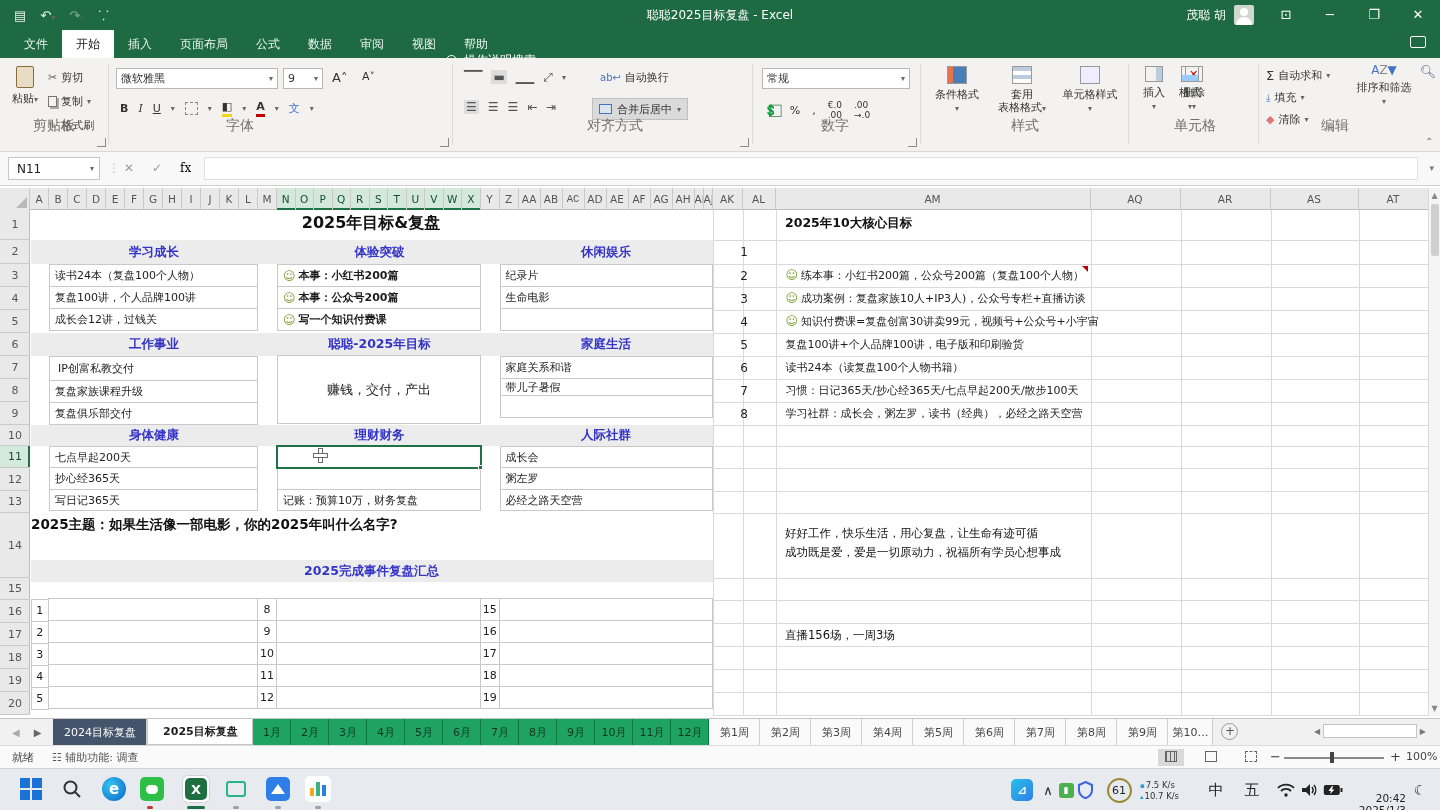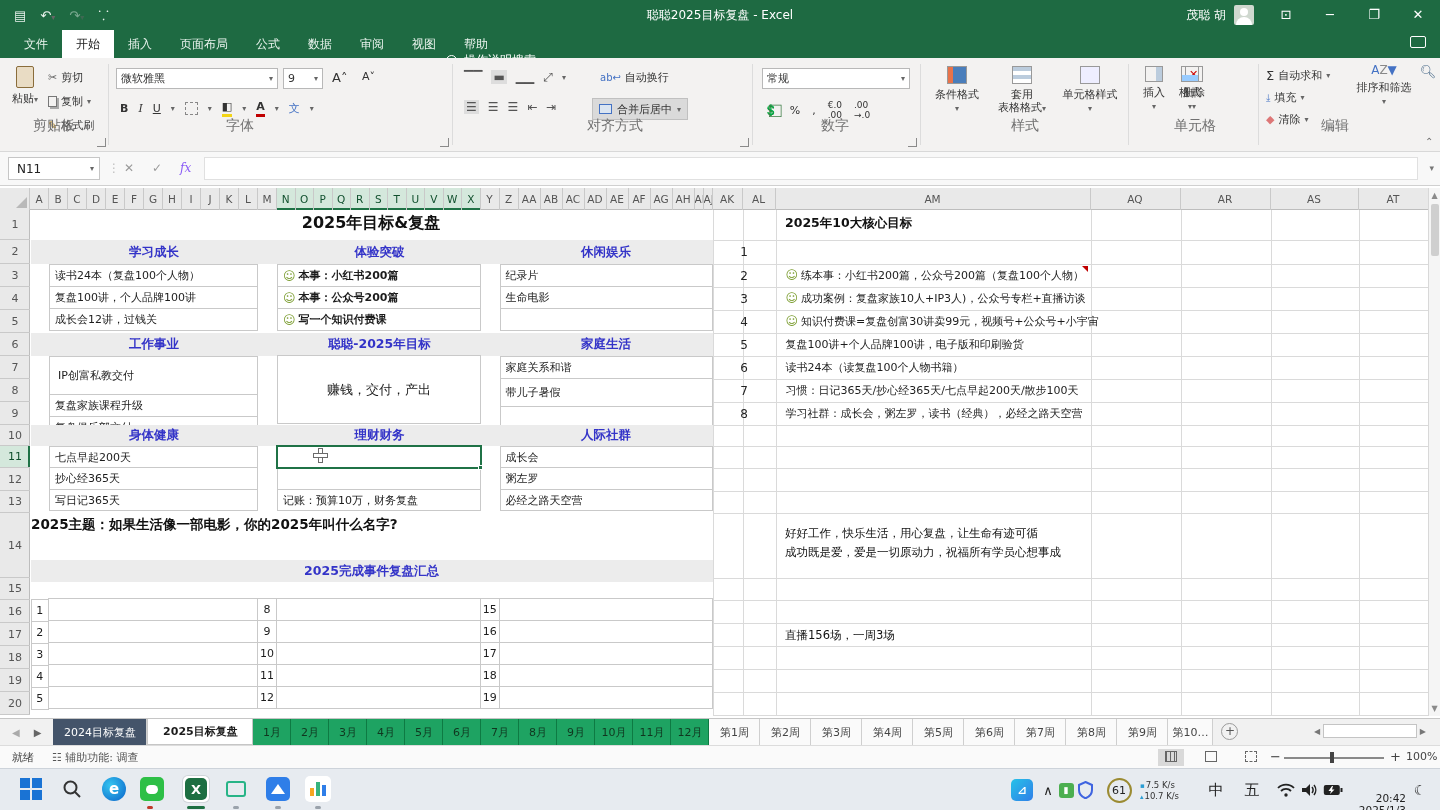--- a/index.html
+++ b/index.html
@@ -313,21 +313,21 @@
   </div>
 
   <div class="abs" style="left:1418px;top:64px;width:20px;text-align:center;font-size:13px;color:#4a6b8a;">🔍︎</div>
   <div class="abs" style="left:1425px;top:136px;font-size:10px;color:#707070;">⌃</div>
 
   <div id="fbar">
     <div id="namebox"><span>N11</span><span class="dd">▾</span></div>
     <div class="fbtn" style="left:108px;color:#c0c0c0;">⋮</div>
     <div class="fbtn" style="left:124px;">✕</div>
     <div class="fbtn" style="left:152px;">✓</div>
-    <div class="fbtn" style="left:180px;color:#8b5cf6;font-style:italic;font-family:'DejaVu Serif',serif;">fx</div>
+    <div class="fbtn" style="left:180px;color:#000000;font-family:'DejaVu Serif',serif;">fx</div>
     <div id="finput"></div>
     <div class="fbtn" style="right:6px;color:#777;font-size:9px;">▾</div>
   </div>
 
   <div id="colheads">
     <div id="corner"></div>
     <div style="display:flex;">
 
     <div class="ch" style="width: 19px;">A</div>
         <div class="ch" style="width: 19px;">B</div>
@@ -350,21 +350,21 @@
         <div class="ch hl" style="width: 18.5px;">S</div>
         <div class="ch hl" style="width: 18.5px;">T</div>
         <div class="ch hl" style="width: 18.5px;">U</div>
         <div class="ch hl" style="width: 18.5px;">V</div>
         <div class="ch hl" style="width: 18.5px;">W</div>
         <div class="ch hl" style="width: 18.5px;">X</div>
         <div class="ch" style="width: 19px;">Y</div>
         <div class="ch" style="width: 19px;">Z</div>
         <div class="ch" style="width: 22px;">AA</div>
         <div class="ch" style="width: 22px;">AB</div>
-        <div class="ch" style="width: 22px;">AC</div>
+        <div class="ch" style="width: 22px; font-family: Liberation Mono, monospace;">AC</div>
         <div class="ch" style="width: 22px;">AD</div>
         <div class="ch" style="width: 22px;">AE</div>
         <div class="ch" style="width: 22px;">AF</div>
         <div class="ch" style="width: 22px;">AG</div>
         <div class="ch" style="width: 22px;">AH</div>
         <div class="ch" style="width: 9px;">AI</div>
         <div class="ch" style="width: 9px; text-align: right;">AJ</div>
         <div class="ch" style="width: 30px;">AK</div>
         <div class="ch" style="width: 33px;">AL</div>
         <div class="ch" style="width: 315px;">AM</div>
@@ -461,28 +461,28 @@
     <div class="cell" style="height:23px;">生命电影</div>
     <div class="cell" style="height:23px;"></div>
   </div>
 
   <div class="band" style="top:333px;height:23px;">
     <span class="bhead" style="left:19px;width:209px;">工作事业</span>
     <span class="bhead" style="left:247px;width:204px;">聪聪-2025年目标</span>
     <span class="bhead" style="left:469px;width:213px;">家庭生活</span>
   </div>
   <div class="stack" style="left:49px;top:356px;width:209px;">
-    <div class="cell" style="height:39px;padding-left:8px;">IP创富私教交付</div>
+    <div class="cell" style="height:25px;padding-left:8px;">IP创富私教交付</div>
     <div class="cell" style="height:23px;">复盘家族课程升级</div>
     <div class="cell" style="height:23px;">复盘俱乐部交付</div>
   </div>
   <div class="cell abs" style="left:277px;top:356px;width:204px;height:69px;justify-content:center;font-size:13px;">赚钱，交付，产出</div>
   <div class="stack" style="left:499.5px;top:356px;width:213px;">
     <div class="cell" style="height:23px;">家庭关系和谐</div>
-    <div class="cell" style="height:29px;">带儿子暑假</div>
+    <div class="cell" style="height:18px;">带儿子暑假</div>
     <div class="cell" style="height:23px;"></div>
   </div>
 
   <div class="band" style="top:425px;height:21px;">
     <span class="bhead" style="left:19px;width:209px;">身体健康</span>
     <span class="bhead" style="left:247px;width:204px;">理财财务</span>
     <span class="bhead" style="left:469px;width:213px;">人际社群</span>
   </div>
   <div class="stack" style="left:49px;top:446px;width:209px;">
     <div class="cell" style="height:22px;">七点早起200天</div>

